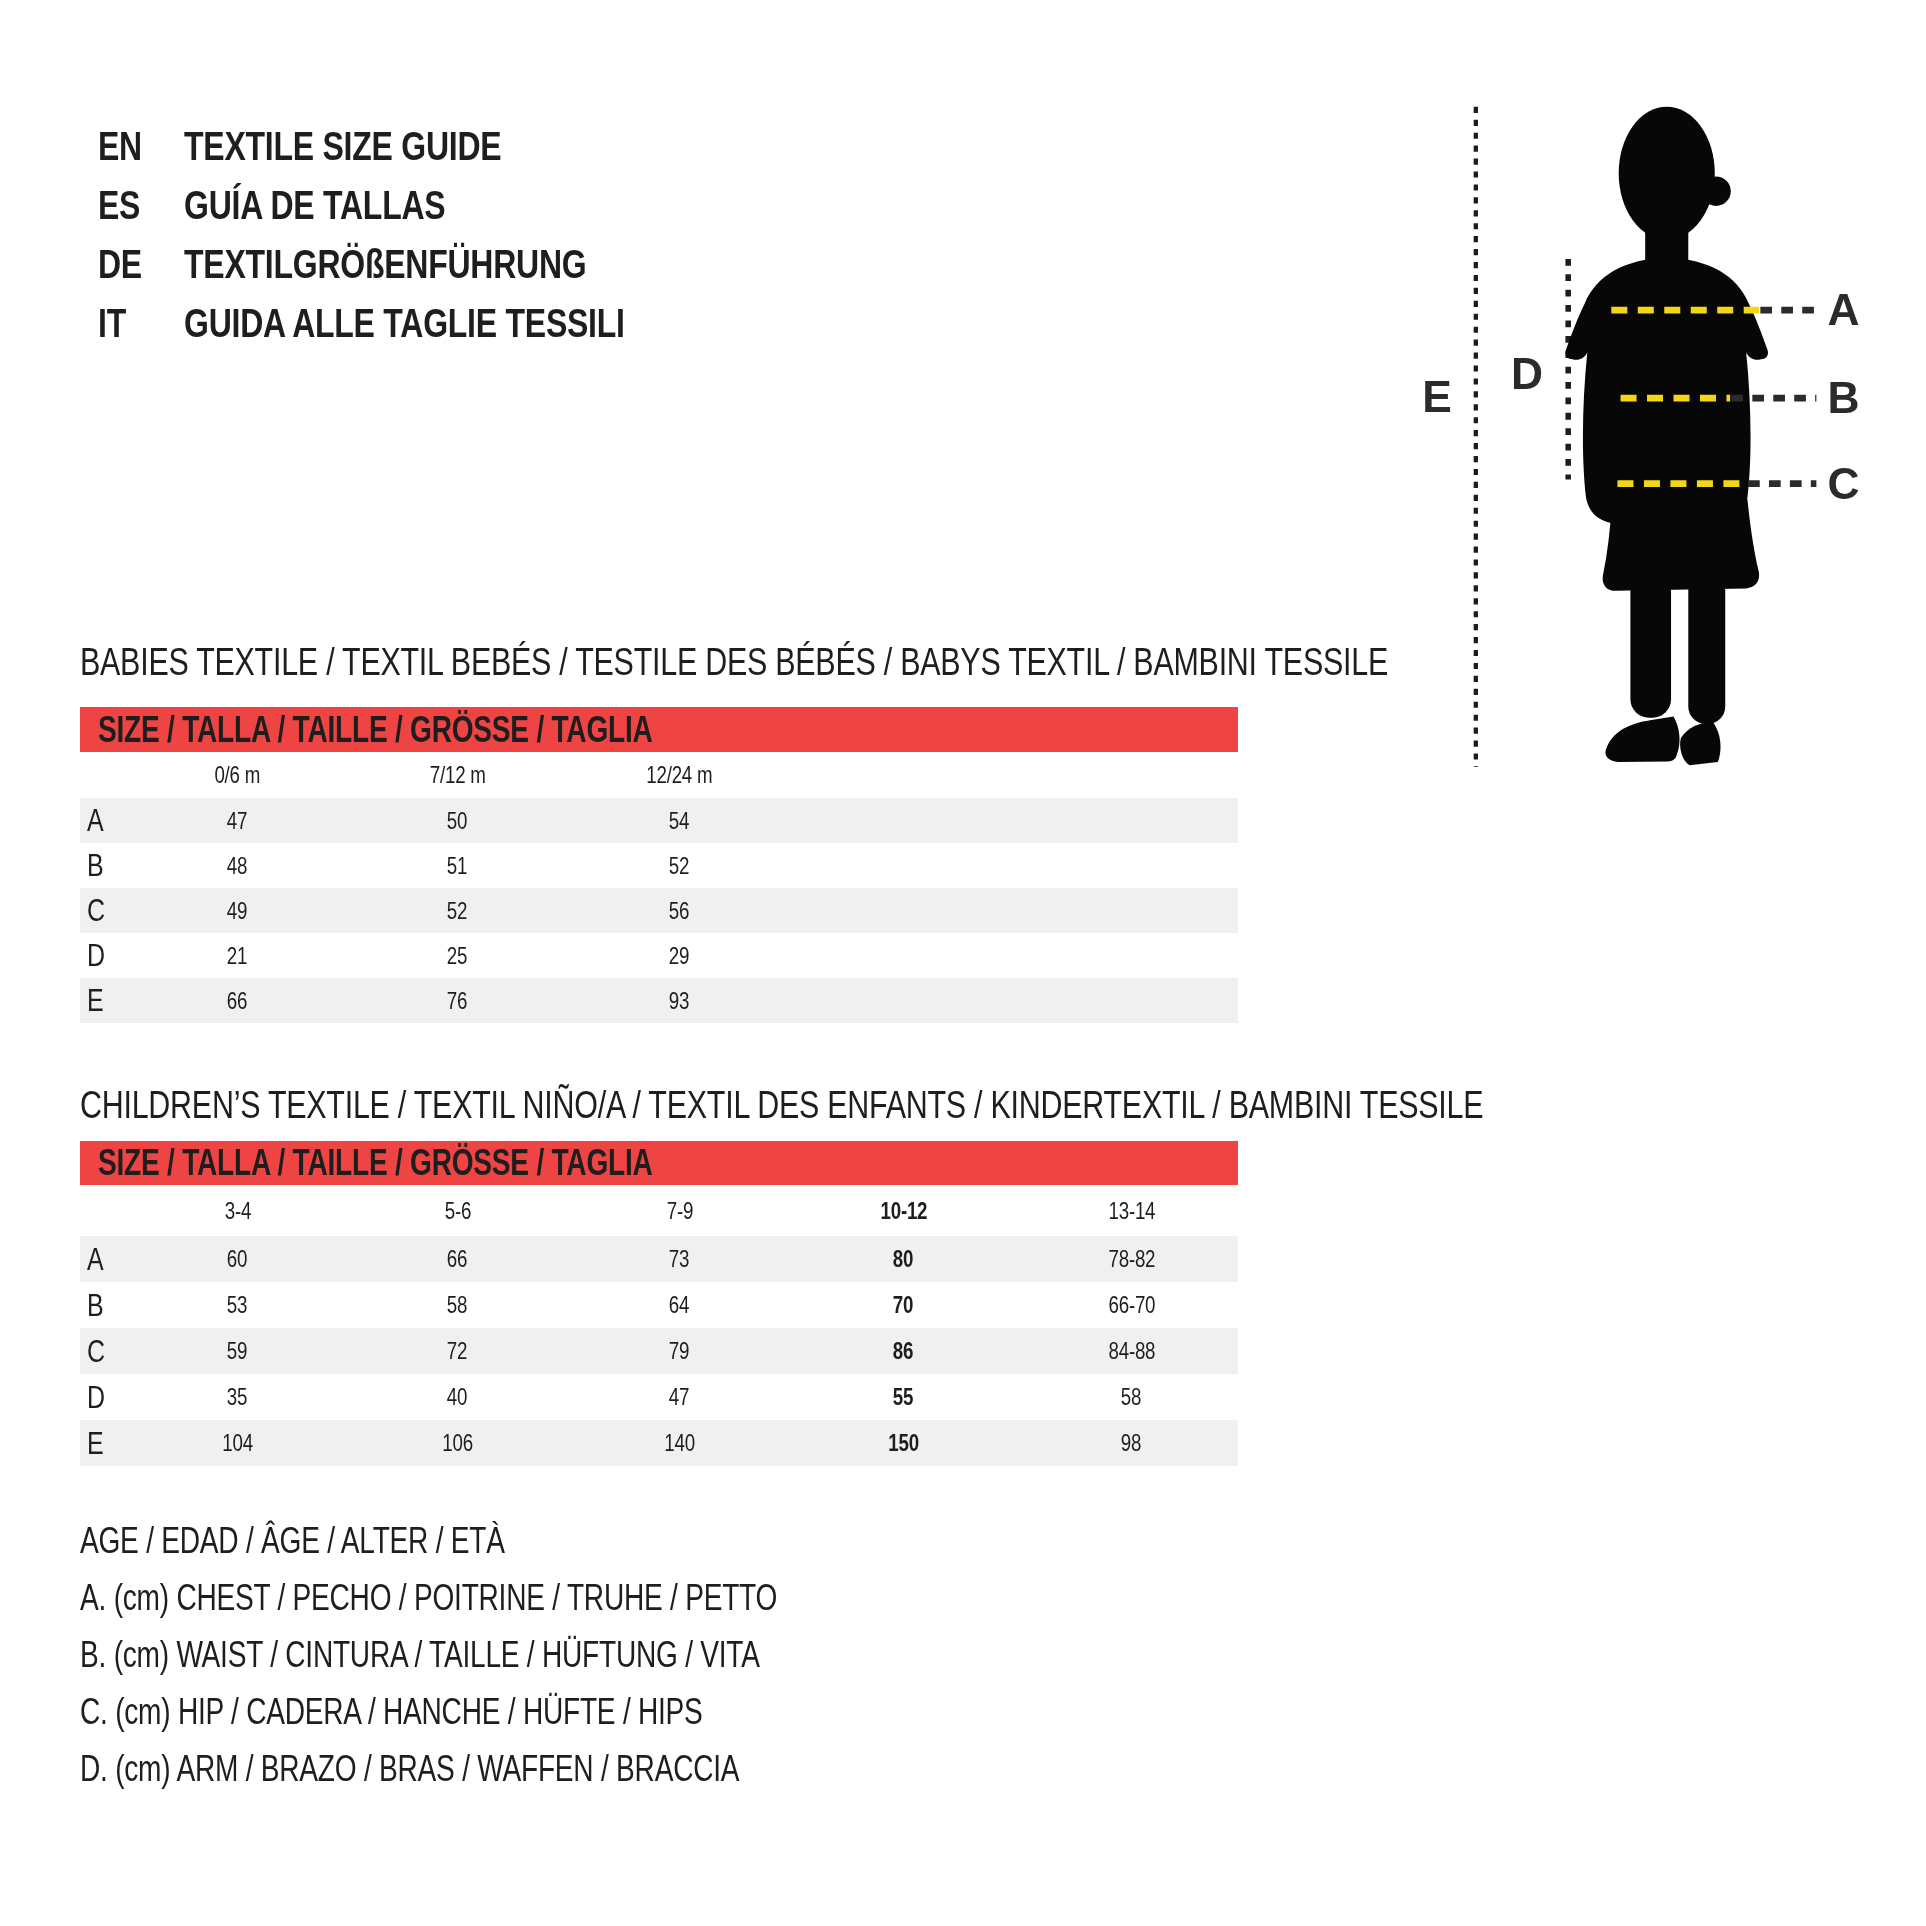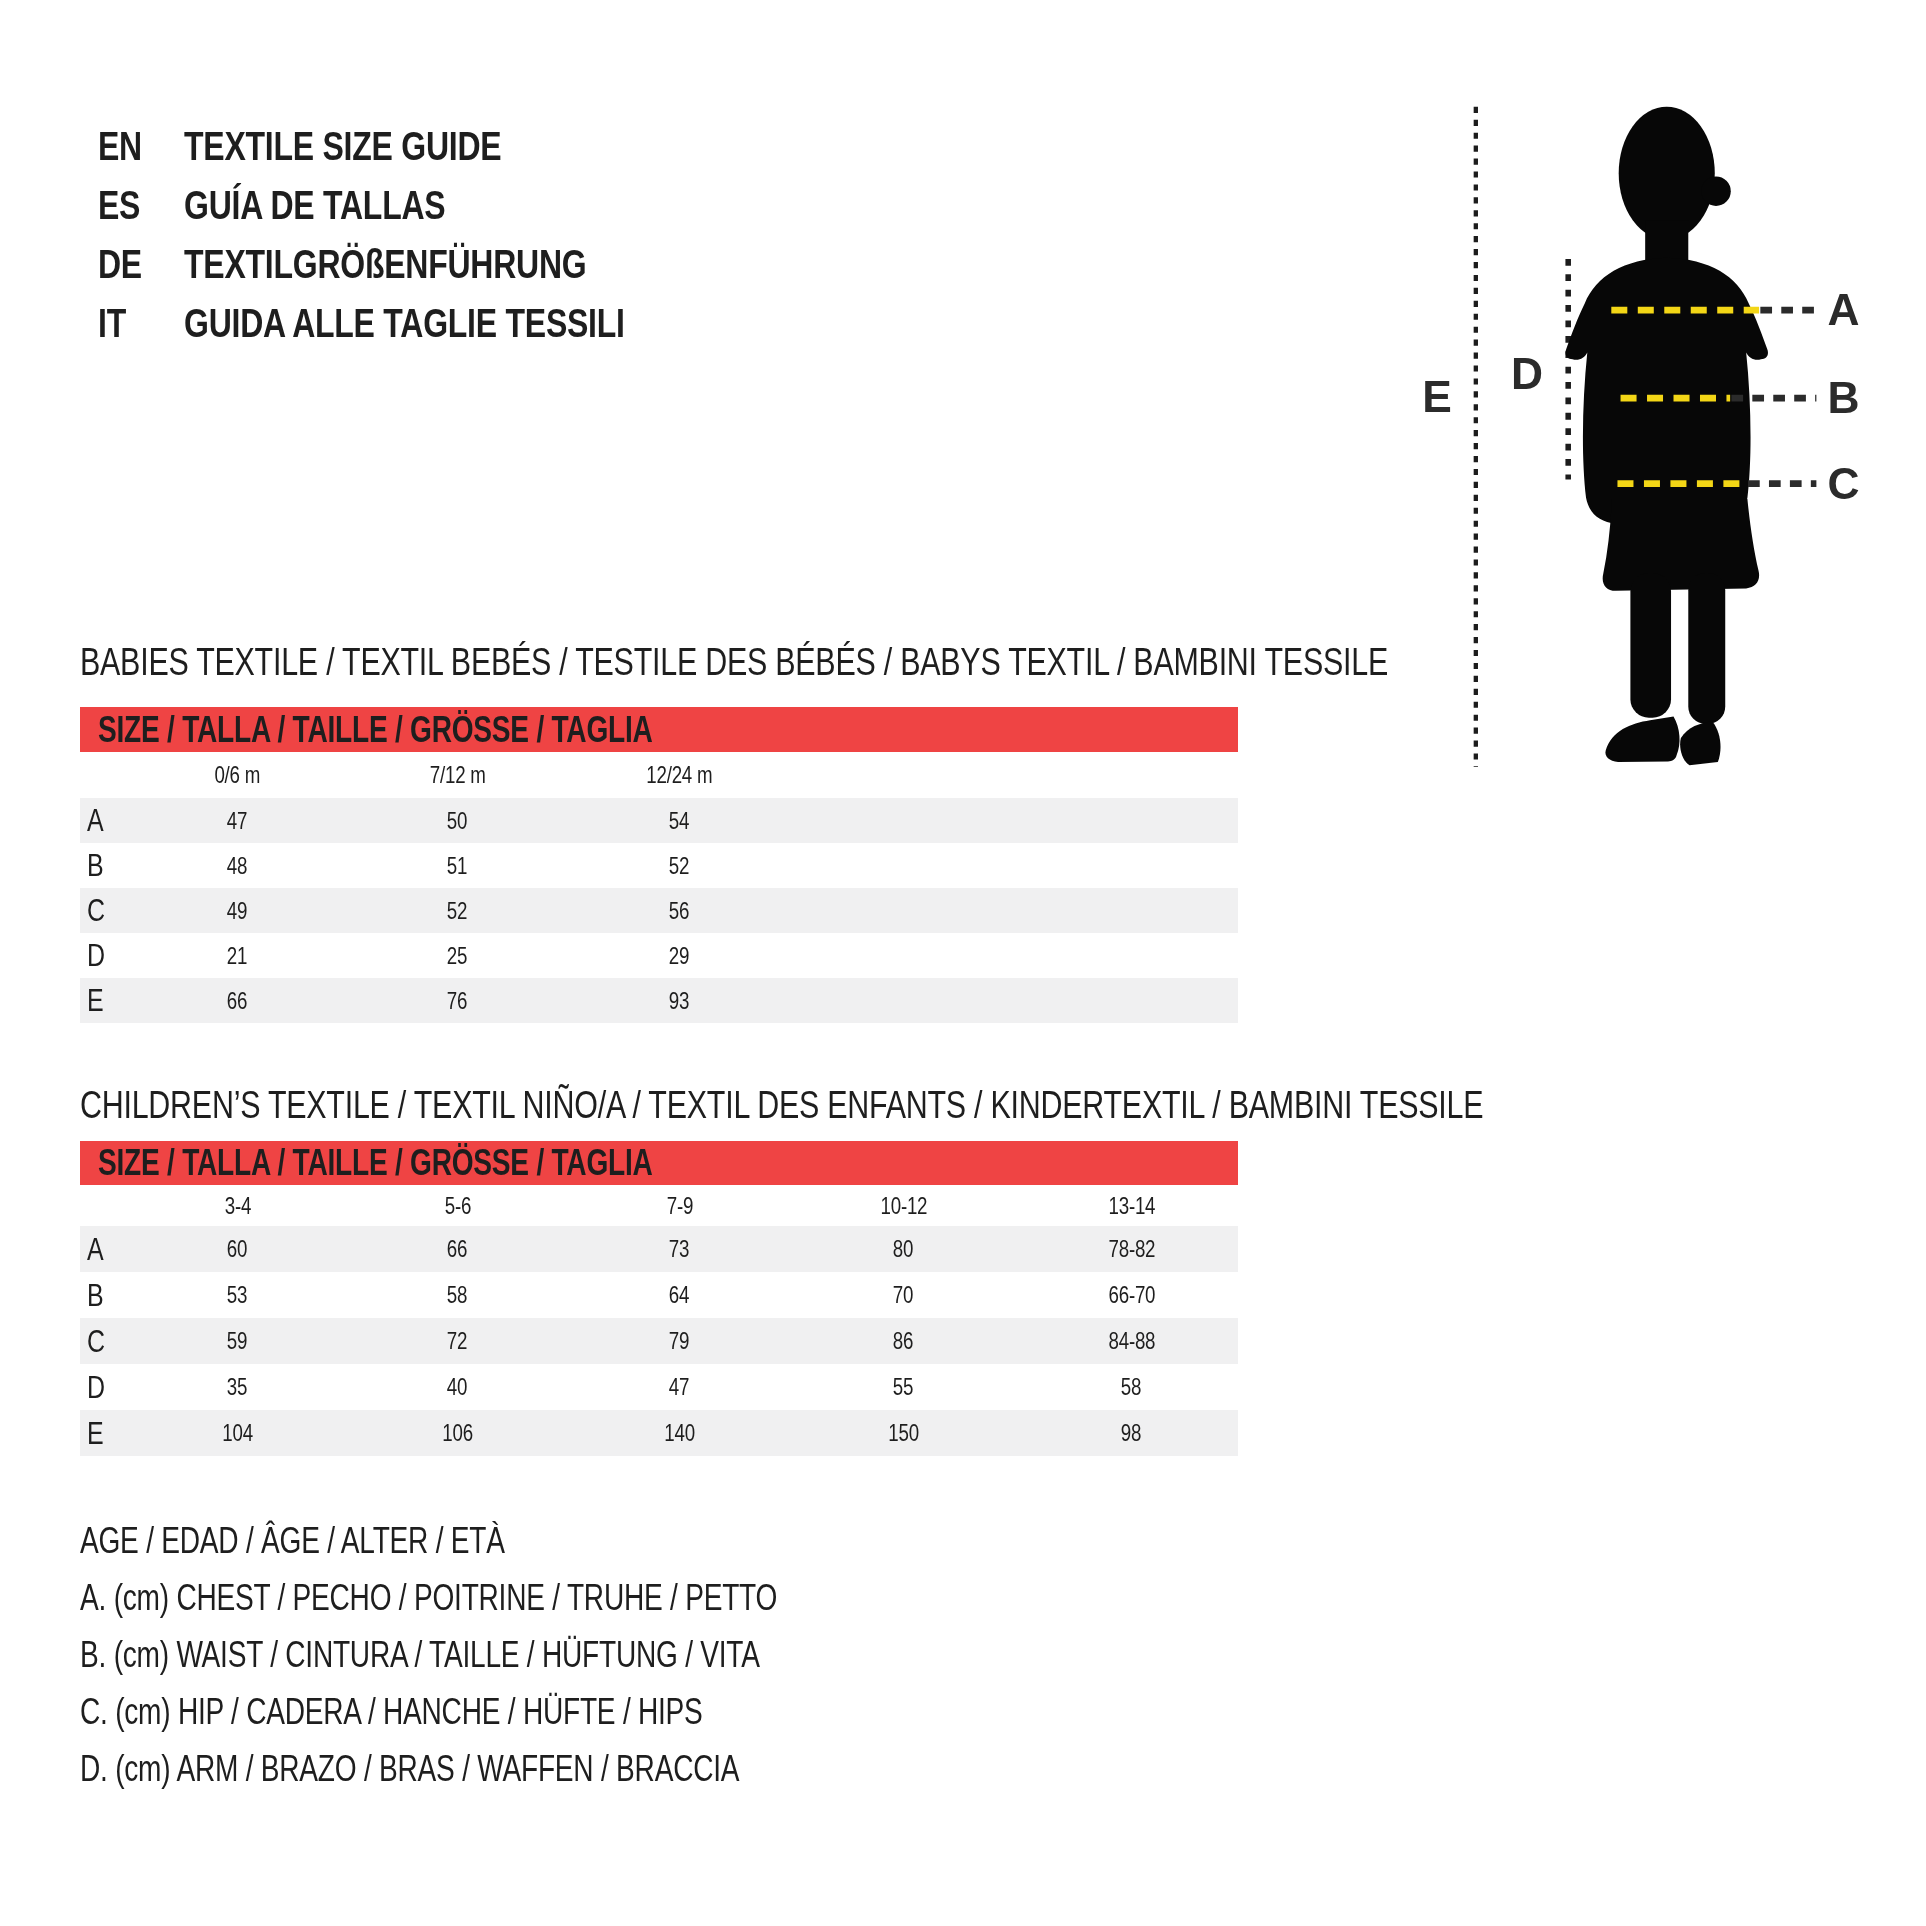--- a/index.html
+++ b/index.html
@@ -21,21 +21,21 @@
   .size-table{left:80px;width:1158px;}
   .size-bar{height:45px;background:#ef4444;display:flex;align-items:center;padding-left:18px;
             font-size:36px;font-weight:600;}
   .col-row{position:relative;height:46px;}
   .t-row{position:relative;height:45px;font-size:32px;}
   .t-row.alt{background:#f0f0f1;}
   .row-label{position:absolute;left:7.4px;top:0;height:100%;display:flex;align-items:center;font-size:32px;}
   .cell{position:absolute;top:0;height:100%;width:185px;display:flex;align-items:center;justify-content:center;
         font-size:24px;}
   .col-head{font-weight:500;}
-  .c0{left:65px;} .c1{left:285px;} .c2{left:507px;} .c3{left:731px;} .c4{left:959px;}
+  .c0{left:65px;} .c1{left:285px;} .c2{left:507px;} .c3{left:731px;font-weight:bold;} .c4{left:959px;}
 
   
   .legend-block{left:80px;top:1512px;}
   .legend-line{height:57px;display:flex;align-items:center;font-size:36px;font-weight:500;}
 
   
   .figure-svg{left:1405px;top:74px;}
   svg text{font-family:"Liberation Sans","DejaVu Sans",sans-serif;font-weight:700;font-size:72px;fill:#2b2b2b;}
 </style>
 </head>
@@ -215,21 +215,21 @@
 </div>
 
 <div class="abs sec-title" style="top:1083px;">
   <span class="cx">CHILDREN’S TEXTILE / TEXTIL NIÑO/A / TEXTIL DES ENFANTS / KINDERTEXTIL / BAMBINI TESSILE</span>
 </div>
 
 <div class="abs size-table" style="top:1141px;">
   <div class="size-bar" style="height:44px;">
     <span class="cx">SIZE / TALLA / TAILLE / GRÖSSE / TAGLIA</span>
   </div>
-  <div class="col-row" style="height:41px;">
+  <div class="col-row" style="height:51px;">
     <span class="cell col-head c0">
         <span class="cxc">3-4</span>
       </span>
     <span class="cell col-head c1">
         <span class="cxc">5-6</span>
       </span>
     <span class="cell col-head c2">
         <span class="cxc">7-9</span>
       </span>
     <span class="cell col-head c3">

